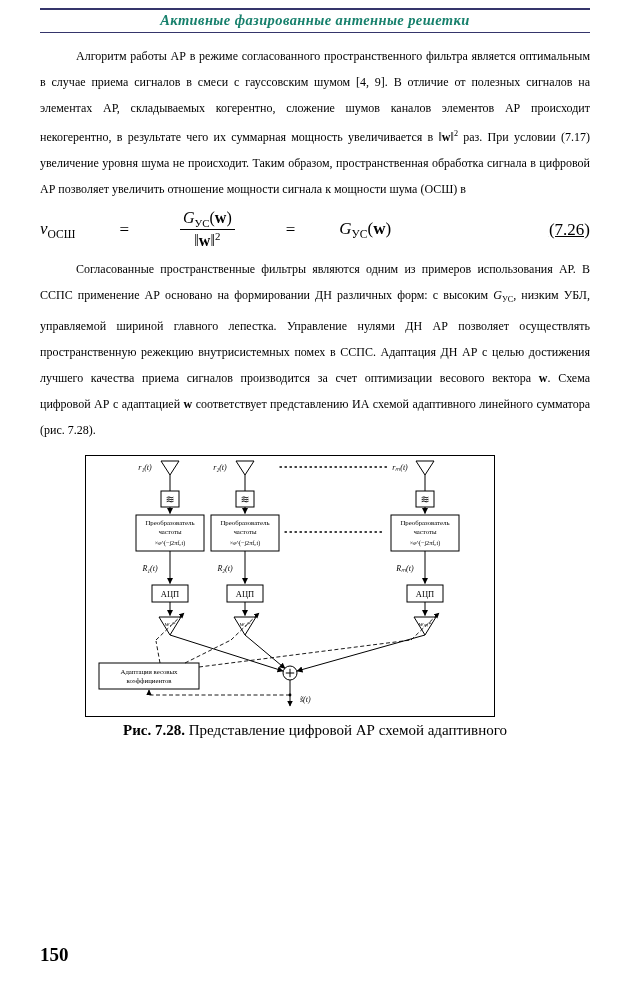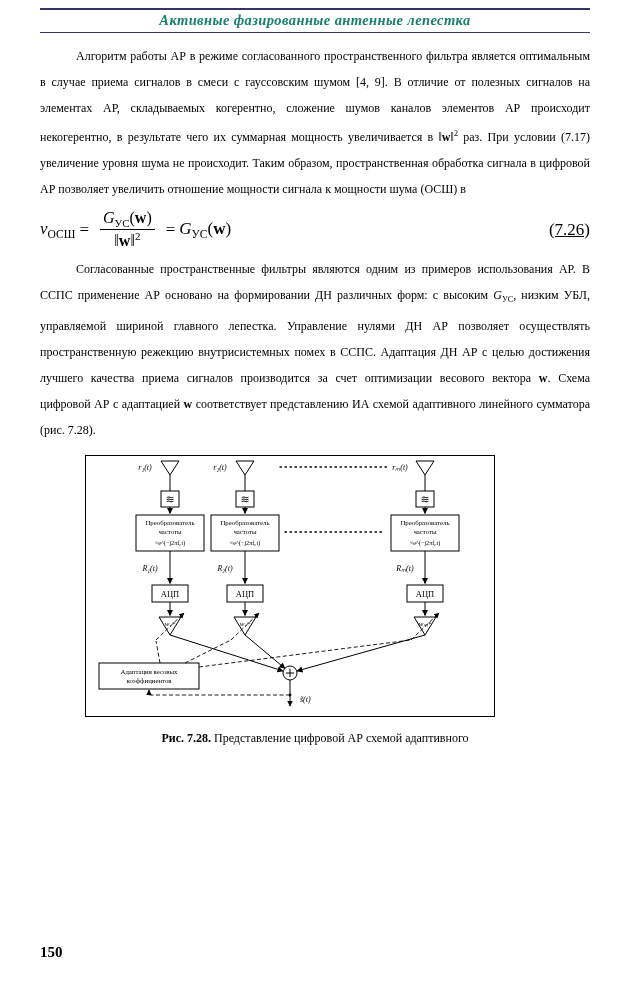--- a/index.html
+++ b/index.html
@@ -37,59 +37,59 @@
     text-align: justify;
   }
   p.indent { text-indent: 36px; }
   sub { font-size: 68%; }
   sup { font-size: 68%; }
   .formula {
     display: flex;
     align-items: center;
     margin: 7px 0 5px 0;
     font-size: 17px;
+    gap: 40px;
   }
   .frac {
     display: inline-flex;
     flex-direction: column;
     text-align: center;
     margin: 0 7px;
     font-size: 16px;
   }
   .frac .den { border-top: 1.3px solid #000; padding: 0 3px; }
   .frac .num { padding: 0 3px; }
   .f-eq { margin: 0 4px; }
   .f-number { margin-left: auto; text-decoration: underline; }
   .figure-wrap { margin: 12px auto 0 auto; width: 460px; }
   svg text { font-family: "Liberation Serif", serif; fill: #000; }
   .shape { fill: #ffffff; stroke: #000; stroke-width: 1; }
   .ln { stroke: #000; stroke-width: 1; fill: none; }
   .dash { stroke: #000; stroke-width: 0.9; fill: none; stroke-dasharray: 4 2.5; }
   .dots { stroke: #000; stroke-width: 1.3; fill: none; stroke-dasharray: 1.5 3.5; stroke-linecap: round; }
   .caption {
     text-align: center;
-    font-size: 12px;
+    font-size: 15px;
     line-height: 19px;
-    margin-top: 8px;
   }
   .page-number {
     position: absolute;
     left: 40px;
     top: 944px;
     font-weight: bold;
-    font-size: 15px;
+    font-size: 19px;
   }
 </style>
 </head>
 <body>
 
 <div class="page">
 
   <div class="header">
-    <span class="header-title">Активные фазированные антенные лепестка</span>
+    <span class="header-title">Активные фазированные антенные решетки</span>
   </div>
 
   <p class="body-p indent">Алгоритм работы АР в режиме согласованного пространственного фильтра является оптимальным в случае приема сигналов в смеси с гауссовским шумом [4, 9]. В отличие от полезных сигналов на элементах АР, складываемых когерентно, сложение шумов каналов элементов АР происходит некогерентно, в результате чего их суммарная мощность увеличивается в ‖<b>w</b>‖<sup>2</sup> раз. При условии (7.17) увеличение уровня шума не происходит. Таким образом, пространственная обработка сигнала в цифровой АР позволяет увеличить отношение мощности сигнала к мощности шума (ОСШ) в</p>
 
   <div class="formula">
     <span><i>ν</i><sub>ОСШ</sub></span>
     <span class="f-eq">=</span>
     <span class="frac">
       <span class="num"><i>G</i><sub>УС</sub>(<b>w</b>)</span>
       <span class="den">‖<b>w</b>‖<sup>2</sup></span>

